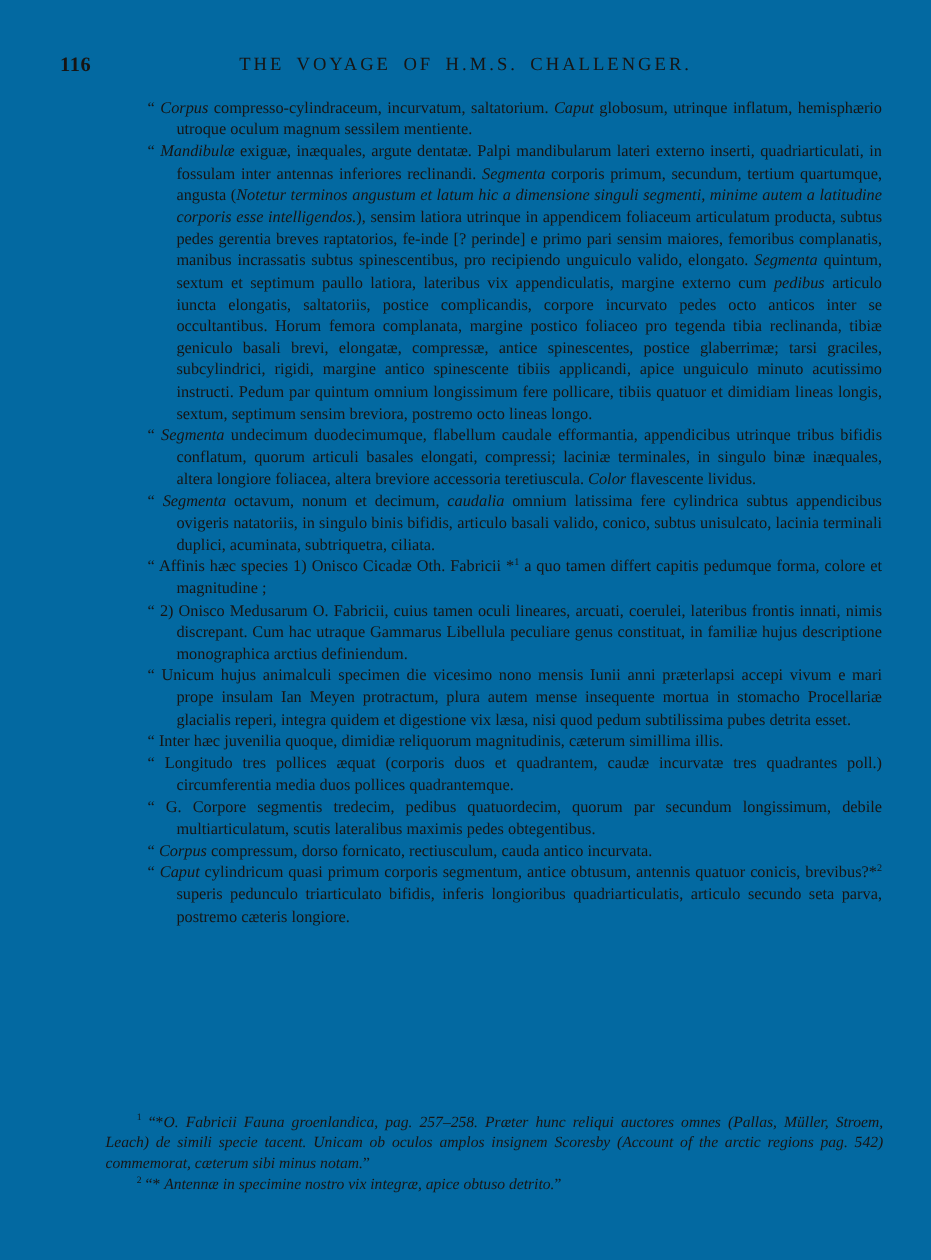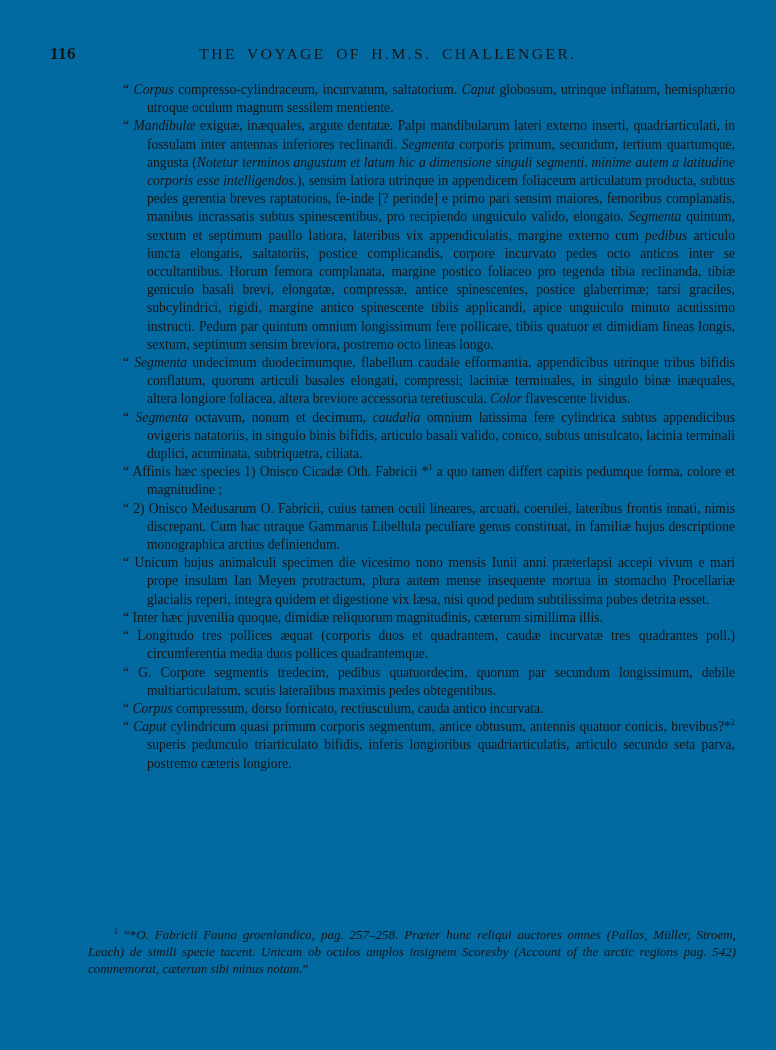--- a/index.html
+++ b/index.html
@@ -86,14 +86,15 @@
       <p class="para"><span>“ Unicum hujus animalculi specimen die vicesimo nono mensis Iunii anni præterlapsi accepi vivum e mari prope insulam Ian Meyen protractum, plura autem mense insequente mortua in stomacho Procellariæ glacialis reperi, integra quidem et digestione vix læsa, nisi quod pedum subtilissima pubes detrita esset.</span></p>
       <p class="para"><span>“ Inter hæc juvenilia quoque, dimidiæ reliquorum magnitudinis, cæterum simillima illis.</span></p>
       <p class="para"><span>“ Longitudo tres pollices æquat (corporis duos et quadrantem, caudæ incurvatæ tres quadrantes poll.) circumferentia media duos pollices quadrantemque.</span></p>
       <p class="para"><span>“ G. Corpore segmentis tredecim, pedibus quatuordecim, quorum par secundum longissimum, debile multiarticulatum, scutis lateralibus maximis pedes obtegentibus.</span></p>
       <p class="para"><span>“ </span><em>Corpus</em><span> compressum, dorso fornicato, rectiusculum, cauda antico incurvata.</span></p>
       <p class="para"><span>“ </span><em>Caput</em><span> cylindricum quasi primum corporis segmentum, antice obtusum, antennis quatuor conicis, brevibus?*</span><sup>2</sup><span> superis pedunculo triarticulato bifidis, inferis longioribus quadriarticulatis, articulo secundo seta parva, postremo cæteris longiore.</span></p>
     </div>
 
   <div class="footnotes">
       <p class="footnote"><sup>1</sup><span> “*</span><em>O. Fabricii Fauna groenlandica, pag. 257–258.  Præter hunc reliqui auctores omnes (Pallas, Müller, Stroem, Leach) de simili specie tacent.  Unicam ob oculos amplos insignem Scoresby (Account of the arctic regions pag. 542) commemorat, cæterum sibi minus notam.</em><span>”</span></p>
+      <p class="footnote"><sup>2</sup><span> “* </span><em>Antennæ in specimine nostro vix integræ, apice obtuso detrito.</em><span>”</span></p>
     </div>
 </div>
 
 </body></html>

